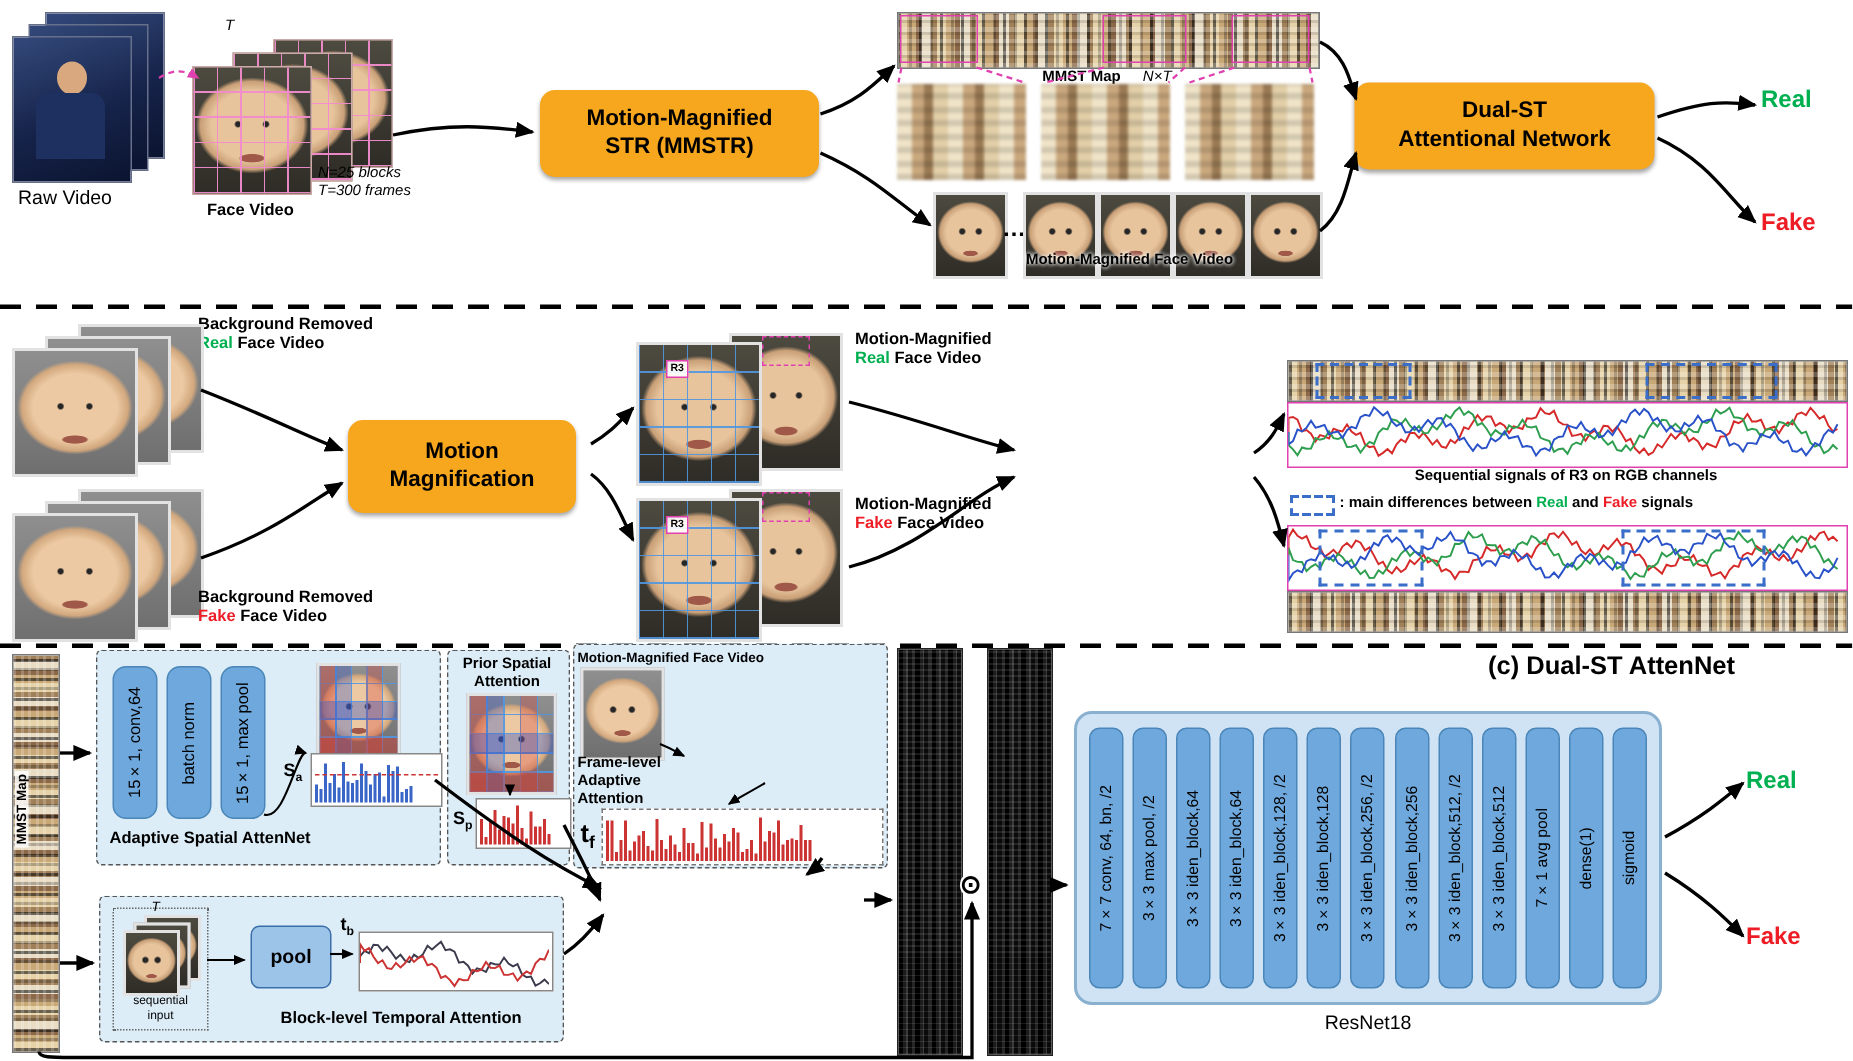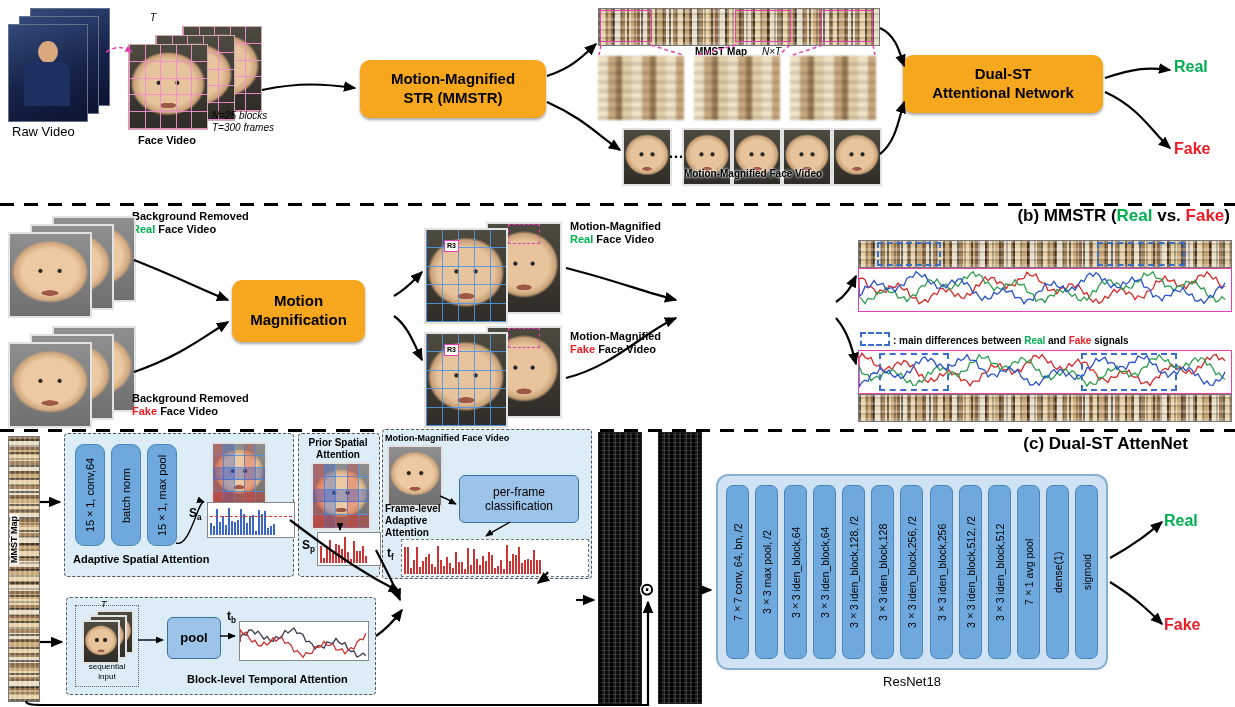--- a/index.html
+++ b/index.html
@@ -201,21 +201,21 @@
       </div>
     <div class="pfr" style="left:0;top:16px;width:80px;height:82px">
         <div class="face"></div>
       </div>
   </div>
   <div class="ab" style="left:132px;top:392px;font-size:11px;font-weight:700;line-height:1.2">
     <div>Background Removed</div>
     <div><span class="red">Fake</span><span> Face Video</span></div>
   </div>
 
-  <div class="ab orange" style="left:232px;top:280px;width:133px;height:62px;font-size:15px">
+  <div class="ab orange" style="left:232px;top:280px;width:152px;height:62px;font-size:15px">
     <div>Motion</div>
     <div>Magnification</div>
   </div>
 
   <div class="ab" style="left:424px;top:222px;width:142px;height:100px">
     <div class="pfr" style="left:62px;top:0;width:72px;height:88px">
         <div class="face dk"></div>
       </div>
     <div class="pfr" style="left:0;top:6px;width:80px;height:92px">
         <div class="face dk"></div>
@@ -250,42 +250,40 @@
     <div class="bluedash" style="left:18px;top:1px;width:60px;height:20px"></div>
     <div class="bluedash" style="left:238px;top:1px;width:84px;height:20px"></div>
   </div>
   <div class="plot" style="left:858px;top:268px;width:372px;height:42px">
     <svg width="368" height="38">
         <path d="M0 19 L0 9.6 L3 9.0 L6 10.8 L9 18.6 L12 17.7 L15 20.1 L18 25.3 L21 21.1 L24 21.9 L27 23.3 L30 16.8 L33 18.0 L36 18.6 L39 14.0 L42 18.7 L45 20.9 L48 19.6 L51 27.2 L54 29.1 L57 28.5 L60 34.9 L63 32.9 L66 30.3 L69 33.2 L72 27.2 L75 24.0 L78 25.7 L81 19.7 L84 19.6 L87 23.0 L90 19.4 L93 23.3 L96 27.4 L99 24.4 L102 28.7 L105 29.6 L108 24.3 L111 26.3 L114 22.8 L117 15.9 L120 17.1 L123 12.3 L126 7.8 L129 11.6 L132 8.7 L135 8.7 L138 14.9 L141 12.9 L144 14.8 L147 19.7 L150 15.3 L153 16.0 L156 17.0 L159 9.9 L162 10.1 L165 9.3 L168 3.2 L171 6.4 L174 7.1 L177 4.9 L180 12.0 L183 13.9 L186 14.1 L189 21.6 L192 21.1 L195 20.3 L198 24.8 L201 20.2 L204 18.2 L207 20.6 L210 14.9 L213 15.2 L216 18.8 L219 15.4 L222 20.0 L225 25.1 L228 23.6 L231 29.9 L234 33.0 L237 30.0 L240 34.3 L243 32.6 L246 27.2 L249 29.3 L252 24.8 L255 20.3 L258 23.5 L261 20.0 L264 19.4 L267 25.2 L270 23.0 L273 25.3 L276 30.5 L279 26.7 L282 28.0 L285 29.2 L288 22.1 L291 21.8 L294 19.7 L297 11.9 L300 13.1 L303 11.4 L306 7.0 L309 12.0 L312 12.0 L315 10.9 L318 17.6 L321 16.5 L324 15.5 L327 19.8 L330 15.0 L333 12.6 L336 14.0 L339 7.1 L342 6.0 L345 7.8 L348 2.9 L351 6.2 L354 10.2 L357 8.3 L360 14.9 L363 18.6 L366 17.0" fill="none" stroke="#D62A2A" stroke-width="1.3"></path>
         <path d="M0 19 L0 27.7 L3 30.6 L6 34.5 L9 29.3 L12 30.2 L15 30.0 L18 23.0 L21 24.2 L24 23.3 L27 18.5 L30 23.1 L33 23.7 L36 22.2 L39 29.0 L42 28.8 L45 27.8 L48 32.7 L51 28.6 L54 25.6 L57 27.0 L60 19.6 L63 16.6 L66 17.3 L69 10.6 L72 11.3 L75 13.9 L78 10.2 L81 14.8 L84 17.8 L87 15.0 L90 19.8 L93 19.6 L96 14.8 L99 17.3 L102 13.2 L105 7.6 L108 9.7 L111 5.1 L114 2.7 L117 7.6 L120 5.3 L123 7.5 L126 14.4 L129 13.0 L132 16.8 L135 21.6 L138 17.8 L141 20.0 L144 20.8 L147 14.6 L150 16.4 L153 15.5 L156 10.8 L159 15.4 L162 16.0 L165 15.2 L168 22.9 L171 24.1 L174 25.1 L177 32.3 L180 30.5 L183 30.0 L186 33.5 L189 27.6 L192 26.0 L195 27.2 L198 20.6 L201 21.3 L204 23.6 L207 19.6 L210 24.3 L213 27.5 L216 25.3 L219 31.0 L222 31.7 L225 27.9 L228 31.2 L231 27.2 L234 21.4 L237 22.8 L240 16.7 L243 12.5 L246 15.3 L249 10.9 L252 11.2 L255 16.3 L258 13.6 L261 16.6 L264 20.9 L267 16.7 L270 18.8 L273 19.1 L276 12.2 L279 13.0 L282 10.5 L285 4.0 L288 6.7 L291 5.3 L294 2.8 L297 9.2 L300 9.5 L303 10.4 L306 17.9 L309 16.9 L312 17.6 L315 22.2 L318 17.5 L321 16.8 L324 18.5 L327 12.2 L330 13.0 L333 15.0 L336 11.1 L339 16.1 L342 19.9 L345 18.8 L348 26.2 L351 28.8 L354 27.4 L357 33.1 L360 31.4 L363 27.7 L366 30.5" fill="none" stroke="#2E9E4F" stroke-width="1.3"></path>
         <path d="M0 19 L0 27.3 L3 25.1 L6 17.4 L9 18.6 L12 16.2 L15 11.5 L18 16.1 L21 15.3 L24 14.3 L27 20.7 L30 19.3 L33 18.7 L36 22.9 L39 17.8 L42 15.6 L45 16.6 L48 9.1 L51 7.6 L54 8.3 L57 2.5 L60 5.2 L63 8.0 L66 5.6 L69 11.9 L72 15.0 L75 13.3 L78 19.3 L81 18.9 L84 15.4 L87 18.9 L90 14.8 L93 11.0 L96 14.2 L99 10.0 L102 9.7 L105 15.4 L108 13.6 L111 17.5 L114 24.3 L117 22.9 L120 27.6 L123 31.5 L126 27.3 L129 30.0 L132 29.4 L135 23.1 L138 25.2 L141 23.1 L144 18.6 L147 23.2 L150 22.5 L153 21.8 L156 28.9 L159 28.4 L162 29.1 L165 34.7 L168 30.9 L171 29.9 L174 31.5 L177 24.1 L180 22.3 L183 21.9 L186 14.6 L189 15.6 L192 16.5 L195 12.4 L198 17.3 L201 19.1 L204 16.8 L207 22.5 L210 21.7 L213 18.0 L216 21.1 L219 16.1 L222 11.2 L225 12.7 L228 6.5 L231 4.1 L234 7.5 L237 3.6 L240 6.0 L243 11.6 L246 9.6 L249 14.3 L252 18.6 L255 15.1 L258 18.6 L261 18.7 L264 13.0 L267 15.2 L270 12.9 L273 8.1 L276 12.4 L279 11.2 L282 10.6 L285 18.1 L288 18.3 L291 20.6 L294 28.1 L297 26.5 L300 28.0 L303 31.9 L306 26.4 L309 26.4 L312 27.0 L315 20.4 L318 21.8 L321 22.8 L324 18.7 L327 24.0 L330 26.2 L333 24.8 L336 31.7 L339 32.2 L342 30.1 L345 34.5 L348 30.6 L351 26.4 L354 27.9 L357 21.0 L360 17.6 L363 19.4 L366 13.8" fill="none" stroke="#2A52C8" stroke-width="1.3"></path>
       </svg>
   </div>
-  <div class="ab" style="left:860px;top:330px;width:372px;height:16px;display:flex;align-items:flex-end;font-size:10px;font-weight:700">
+  <div class="ab b c" style="left:858px;top:312px;width:372px;font-size:10px">Sequential signals of R3 on RGB channels</div>
+  <div class="ab" style="left:860px;top:330px;width:372px;height:16px;display:flex;align-items:flex-start;font-size:10px;font-weight:700">
     <span class="bluedash" style="position:static;display:inline-block;width:26px;height:10px;margin-right:3px"></span>
     <span style="white-space:pre">: main differences between </span>
       <span class="green">Real</span>
       <span style="white-space:pre"> and </span>
       <span class="red">Fake</span>
       <span style="white-space:pre"> signals</span>
   </div>
   <div class="plot" style="left:858px;top:350px;width:372px;height:42px">
     <svg width="368" height="38">
         <path d="M0 19 L0 7.4 L3 2.1 L6 6.2 L9 8.1 L12 6.4 L15 13.5 L18 15.1 L21 14.1 L24 20.2 L27 18.1 L30 15.5 L33 18.7 L36 13.4 L39 11.0 L42 14.0 L45 9.3 L48 10.8 L51 15.9 L54 14.0 L57 19.4 L60 25.1 L63 23.5 L66 29.0 L69 31.3 L72 27.1 L75 30.3 L78 28.2 L81 22.5 L84 25.1 L87 21.9 L90 18.8 L93 23.9 L96 22.3 L99 23.1 L102 29.9 L105 28.4 L108 30.2 L111 34.9 L114 30.1 L117 30.1 L120 30.4 L123 22.6 L126 22.0 L129 20.5 L132 13.6 L135 16.0 L138 15.9 L141 12.6 L144 18.5 L147 19.0 L150 17.5 L153 23.2 L156 20.8 L159 18.0 L162 20.6 L165 14.4 L168 10.8 L171 11.9 L174 5.1 L177 4.5 L180 7.4 L183 3.5 L186 7.4 L189 12.1 L192 10.1 L195 15.9 L198 18.5 L201 15.2 L204 19.2 L207 17.6 L210 12.5 L213 15.2 L216 11.7 L219 8.2 L222 12.9 L225 10.9 L228 11.9 L231 19.3 L234 18.7 L237 22.4 L240 29.0 L243 26.4 L246 28.9 L249 31.4 L252 25.5 L255 26.5 L258 25.9 L261 19.6 L264 22.3 L267 22.2 L270 19.1 L273 25.2 L276 26.3 L279 25.8 L282 32.8 L285 31.8 L288 30.5 L291 34.5 L294 29.1 L297 26.0 L300 26.9 L303 19.3 L306 17.5 L309 18.7 L312 13.1 L315 15.4 L318 18.5 L321 15.4 L324 20.4 L327 22.5 L330 19.0 L333 22.8 L336 20.8 L339 15.1 L342 16.8 L345 11.6 L348 6.3 L351 8.8 L354 4.5 L357 3.4 L360 8.9 L363 6.9 L366 9.8" fill="none" stroke="#D62A2A" stroke-width="1.3"></path>
         <path d="M0 19 L0 14.3 L3 22.4 L6 23.6 L9 23.7 L12 29.8 L15 26.9 L18 25.1 L21 28.0 L24 22.0 L27 20.6 L30 23.0 L33 18.1 L36 20.4 L39 24.6 L42 22.2 L45 27.8 L48 31.8 L51 29.3 L54 34.3 L57 34.2 L60 29.2 L63 31.4 L66 27.2 L69 21.2 L72 23.0 L75 18.2 L78 15.3 L81 19.6 L84 16.7 L87 17.9 L90 23.6 L93 20.7 L96 22.7 L99 25.9 L102 20.1 L105 20.4 L108 19.4 L111 11.5 L114 11.7 L117 9.7 L120 3.7 L123 7.3 L126 7.1 L129 5.3 L132 12.2 L135 12.5 L138 12.5 L141 18.8 L144 16.2 L147 14.9 L150 18.0 L153 12.0 L156 10.4 L159 12.1 L162 6.3 L165 7.9 L168 11.4 L171 8.8 L174 14.7 L177 19.3 L180 18.3 L183 25.1 L186 27.1 L189 24.3 L192 28.7 L195 26.2 L198 21.8 L201 24.6 L204 20.3 L207 17.9 L210 22.4 L213 19.8 L216 21.5 L219 28.1 L222 26.4 L225 30.1 L228 35.0 L231 31.0 L234 33.1 L237 33.4 L240 26.3 L243 26.9 L246 24.4 L249 17.6 L252 20.1 L255 18.3 L258 15.2 L261 21.0 L264 20.4 L267 20.0 L270 26.0 L273 23.3 L276 22.1 L279 24.9 L282 18.4 L285 15.8 L288 16.0 L291 8.2 L294 7.7 L297 8.7 L300 3.7 L303 7.6 L306 10.5 L309 8.4 L312 14.7 L315 16.4 L318 13.9 L321 18.7 L324 16.4 L327 12.1 L330 14.8 L333 9.8 L336 6.7 L339 10.3 L342 6.7 L345 7.9 L348 14.2 L351 12.9 L354 17.6 L357 23.8 L360 21.8 L363 26.0 L366 28.4" fill="none" stroke="#2E9E4F" stroke-width="1.3"></path>
         <path d="M0 19 L0 36.0 L3 31.2 L6 29.2 L9 30.5 L12 23.1 L15 21.8 L18 22.7 L21 16.9 L24 19.4 L27 22.0 L30 19.0 L33 24.4 L36 26.4 L39 23.3 L42 27.6 L45 25.5 L48 20.2 L51 21.9 L54 16.3 L57 10.9 L60 12.7 L63 7.4 L66 5.8 L69 10.3 L72 7.4 L75 10.0 L78 15.6 L81 12.9 L84 16.3 L87 19.0 L90 13.7 L93 15.3 L96 14.2 L99 7.5 L102 9.5 L105 7.7 L108 3.7 L111 9.1 L114 9.3 L117 9.5 L120 17.5 L123 17.9 L126 19.5 L129 26.0 L132 23.2 L135 23.1 L138 26.0 L141 19.9 L144 19.6 L147 21.0 L150 15.6 L153 18.4 L156 21.3 L159 18.9 L162 25.4 L165 28.7 L168 27.5 L171 34.0 L174 33.9 L177 30.7 L180 34.1 L183 29.6 L186 24.9 L189 26.7 L192 20.9 L195 18.6 L198 22.1 L201 18.2 L204 20.2 L207 25.3 L210 22.4 L213 25.9 L216 28.8 L219 23.8 L222 25.5 L225 24.0 L228 16.5 L231 17.2 L234 13.5 L237 7.3 L240 10.3 L243 8.0 L246 6.2 L249 12.4 L252 11.4 L255 12.3 L258 18.4 L261 15.5 L264 15.6 L267 18.3 L270 11.9 L273 11.1 L276 11.5 L279 4.9 L282 6.5 L285 8.0 L288 4.6 L291 10.6 L294 13.7 L297 13.1 L300 20.7 L303 22.1 L306 20.8 L309 26.2 L312 23.3 L315 20.2 L318 23.2 L321 18.0 L324 16.3 L327 20.0 L330 16.3 L333 18.8 L336 24.6 L339 22.9 L342 28.1 L345 32.9 L348 30.0 L351 34.1 L354 34.4 L357 28.6 L360 30.3 L363 27.1 L366 20.9" fill="none" stroke="#2A52C8" stroke-width="1.3"></path>
       </svg>
     <div class="bluedash" style="left:20px;top:2px;width:66px;height:34px"></div>
     <div class="bluedash" style="left:222px;top:2px;width:92px;height:34px"></div>
   </div>
   <div class="ab mmst-h" style="left:858px;top:394px;width:372px;height:26px"></div>
 
-  <div class="ab b" style="left:930px;top:206px;width:300px;font-size:17px;text-align:right">
-    <span>(b) MMSTR (</span><span class="green">Real</span><span style="white-space:pre"> vs. </span><span class="red">Fake</span><span>)</span>
-  </div>
 
   <div class="sep" style="top:429px"></div>
 
   <div class="ab mmst-v" style="left:8px;top:436px;width:30px;height:264px"></div>
   <div class="ab vlabel" style="left:10px;top:514px">MMST Map</div>
 
   <div class="att-panel" style="left:64px;top:433px;width:228px;height:142px">
     <div class="vpill" style="left:10px;top:10px;width:28px;height:100px">15×1, conv,64</div>
     <div class="vpill" style="left:46px;top:10px;width:28px;height:100px">batch norm</div>
     <div class="vpill" style="left:82px;top:10px;width:28px;height:100px">15×1, max pool</div>
@@ -312,21 +310,21 @@
         <i style="height: 62.7342%; background: rgb(58, 102, 200);"></i>
         <i style="height: 67.9321%; background: rgb(58, 102, 200);"></i>
         <i style="height: 13.3563%; background: rgb(58, 102, 200);"></i>
         <i style="height: 83.9451%; background: rgb(58, 102, 200);"></i>
         <i style="height: 70.5628%; background: rgb(58, 102, 200);"></i>
         <i style="height: 81.1104%; background: rgb(58, 102, 200);"></i>
         <i style="height: 24.9709%; background: rgb(58, 102, 200);"></i>
         <i style="height: 30.786%; background: rgb(58, 102, 200);"></i>
         <i style="height: 37.5682%; background: rgb(58, 102, 200);"></i>
       </div>
-    <div class="ab b" style="left:8px;top:119px;font-size:11px">Adaptive Spatial Attention</div>
+    <div class="ab b" style="left:8px;top:119px;font-size:11px">Adaptive Spatial AttenNet</div>
   </div>
 
   <div class="att-panel" style="left:298px;top:433px;width:80px;height:142px">
     <div class="ab b c" style="left:2px;top:3px;width:74px;font-size:10px;line-height:1.15">Prior Spatial Attention</div>
     <div class="pfr" style="left:12px;top:28px;width:56px;height:64px">
         <div class="face"></div>
         <div class="grid gb"></div>
         <div class="grid rb"></div>
       </div>
     <div class="ab b" style="left:3px;top:104px;font-size:12px"><span>S</span><sub>p</sub></div>
@@ -348,30 +346,26 @@
         <i style="height: 59.8481%; background: rgb(204, 51, 51);"></i>
         <i style="height: 23.8937%; background: rgb(204, 51, 51);"></i>
       </div>
   </div>
 
   <div class="att-panel" style="left:382px;top:429px;width:208px;height:148px">
     <div class="ab b" style="left:2px;top:3px;width:128px;font-size:9px">Motion-Magnified Face Video</div>
     <div class="pfr" style="left:4px;top:15px;width:52px;height:58px">
         <div class="face"></div>
       </div>
-    <div class="bluebox" style="position:absolute;left:76px;top:45px;width:118px;height:46px;font-size:12px">
-      <div>per-frame</div>
-      <div>classification</div>
-    </div>
     <div class="ab b" style="left:2px;top:73px;width:66px;font-size:10px;line-height:1.2">
       <div>Frame-level</div>
       <div>Adaptive</div>
       <div>Attention</div>
     </div>
-    <div class="ab b" style="left:4px;top:116px;font-size:12px"><span>t</span><sub>f</sub></div>
+    <div class="ab b" style="left:4px;top:116px;font-size:17px"><span>t</span><sub>f</sub></div>
     <div class="sigplot dash" style="left:18px;top:109px;width:182px;height:32px">
         <i style="height: 83.1296%; background: rgb(204, 51, 51);"></i>
         <i style="height: 85.5909%; background: rgb(204, 51, 51);"></i>
         <i style="height: 17.6612%; background: rgb(204, 51, 51);"></i>
         <i style="height: 43.5381%; background: rgb(204, 51, 51);"></i>
         <i style="height: 84.4561%; background: rgb(204, 51, 51);"></i>
         <i style="height: 23.1313%; background: rgb(204, 51, 51);"></i>
         <i style="height: 41.5391%; background: rgb(204, 51, 51);"></i>
         <i style="height: 52.025%; background: rgb(204, 51, 51);"></i>
         <i style="height: 61.7497%; background: rgb(204, 51, 51);"></i>
@@ -458,21 +452,21 @@
     <div class="rpill">3×3 iden_block,256, /2</div>
     <div class="rpill">3×3 iden_block,256</div>
     <div class="rpill">3×3 iden_block,512, /2</div>
     <div class="rpill">3×3 iden_block,512</div>
     <div class="rpill">7×1 avg pool</div>
     <div class="rpill">dense(1)</div>
     <div class="rpill">sigmoid</div>
   </div>
   <div class="ab c" style="left:716px;top:674px;width:392px;font-size:13px">ResNet18</div>
 
-  <div class="ab b" style="left:958px;top:434px;width:230px;font-size:17px;text-align:right">(c) Dual-ST AttenNet</div>
+  <div class="ab b" style="left:992px;top:434px;width:230px;font-size:17px;text-align:left">(c) Dual-ST AttenNet</div>
   <div class="ab b green" style="left:1164px;top:512px;font-size:16px">Real</div>
   <div class="ab b red" style="left:1164px;top:616px;font-size:16px">Fake</div>
 
   <svg class="arrows" width="1235" height="707" viewBox="0 0 1235 707">
     <defs>
       <marker id="ah" viewBox="0 0 8 8" refX="6.2" refY="3" markerWidth="6.5" markerHeight="6.5" orient="auto">
           <path d="M0 0L7 3L0 6Z" fill="#000"></path>
         </marker>
       <marker id="ahm" viewBox="0 0 8 8" refX="6" refY="3" markerWidth="6" markerHeight="6" orient="auto">
           <path d="M0 0L7 3L0 6Z" fill="#E040B0"></path>

